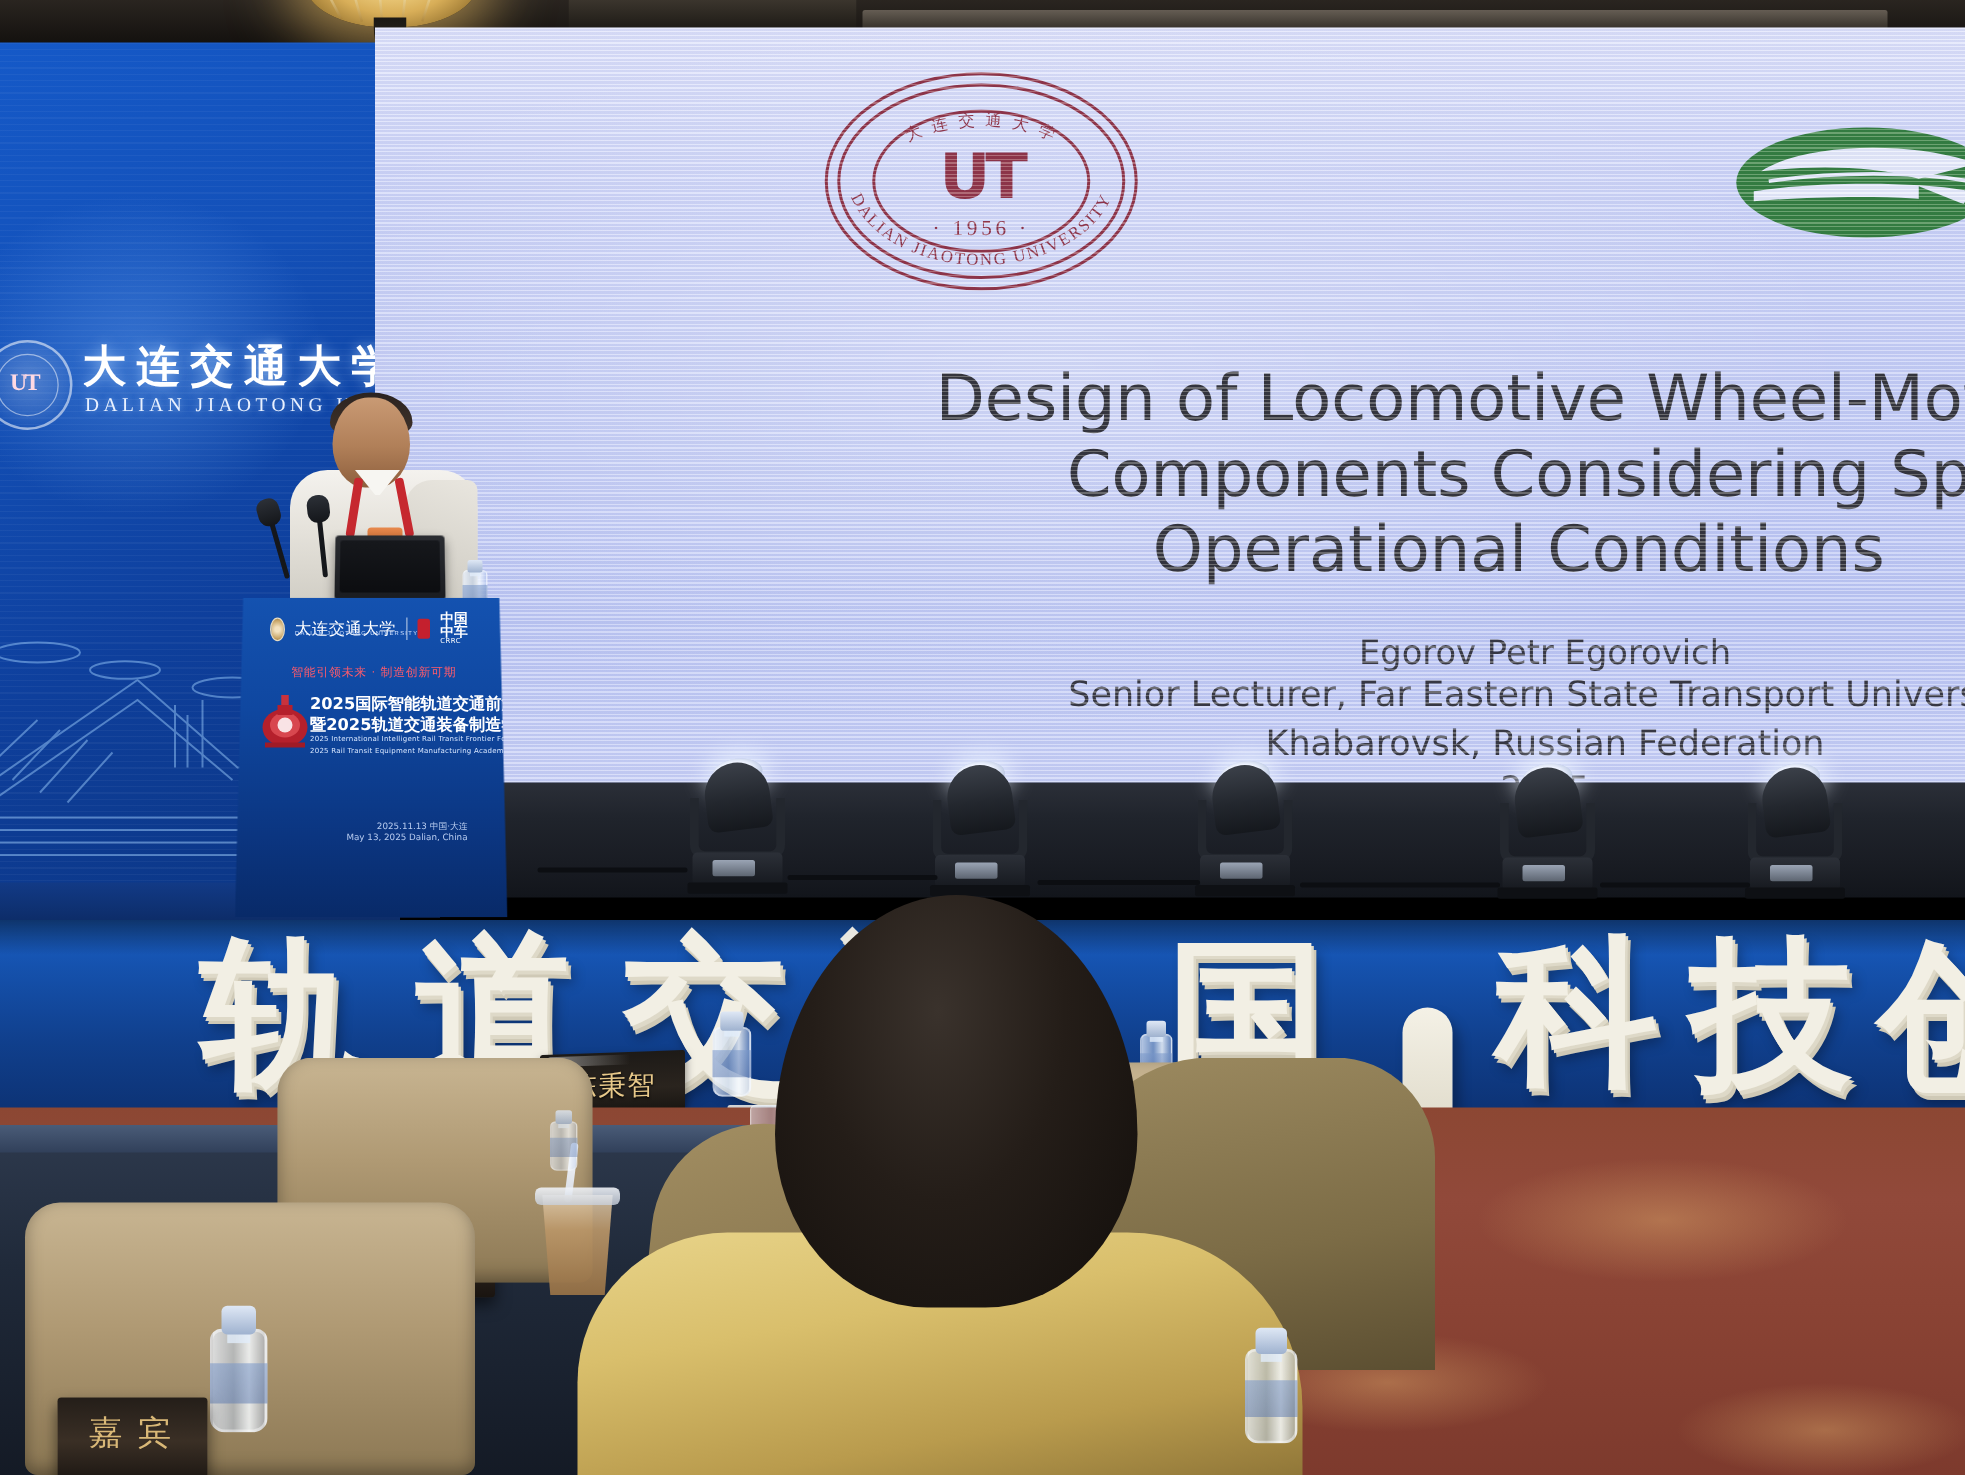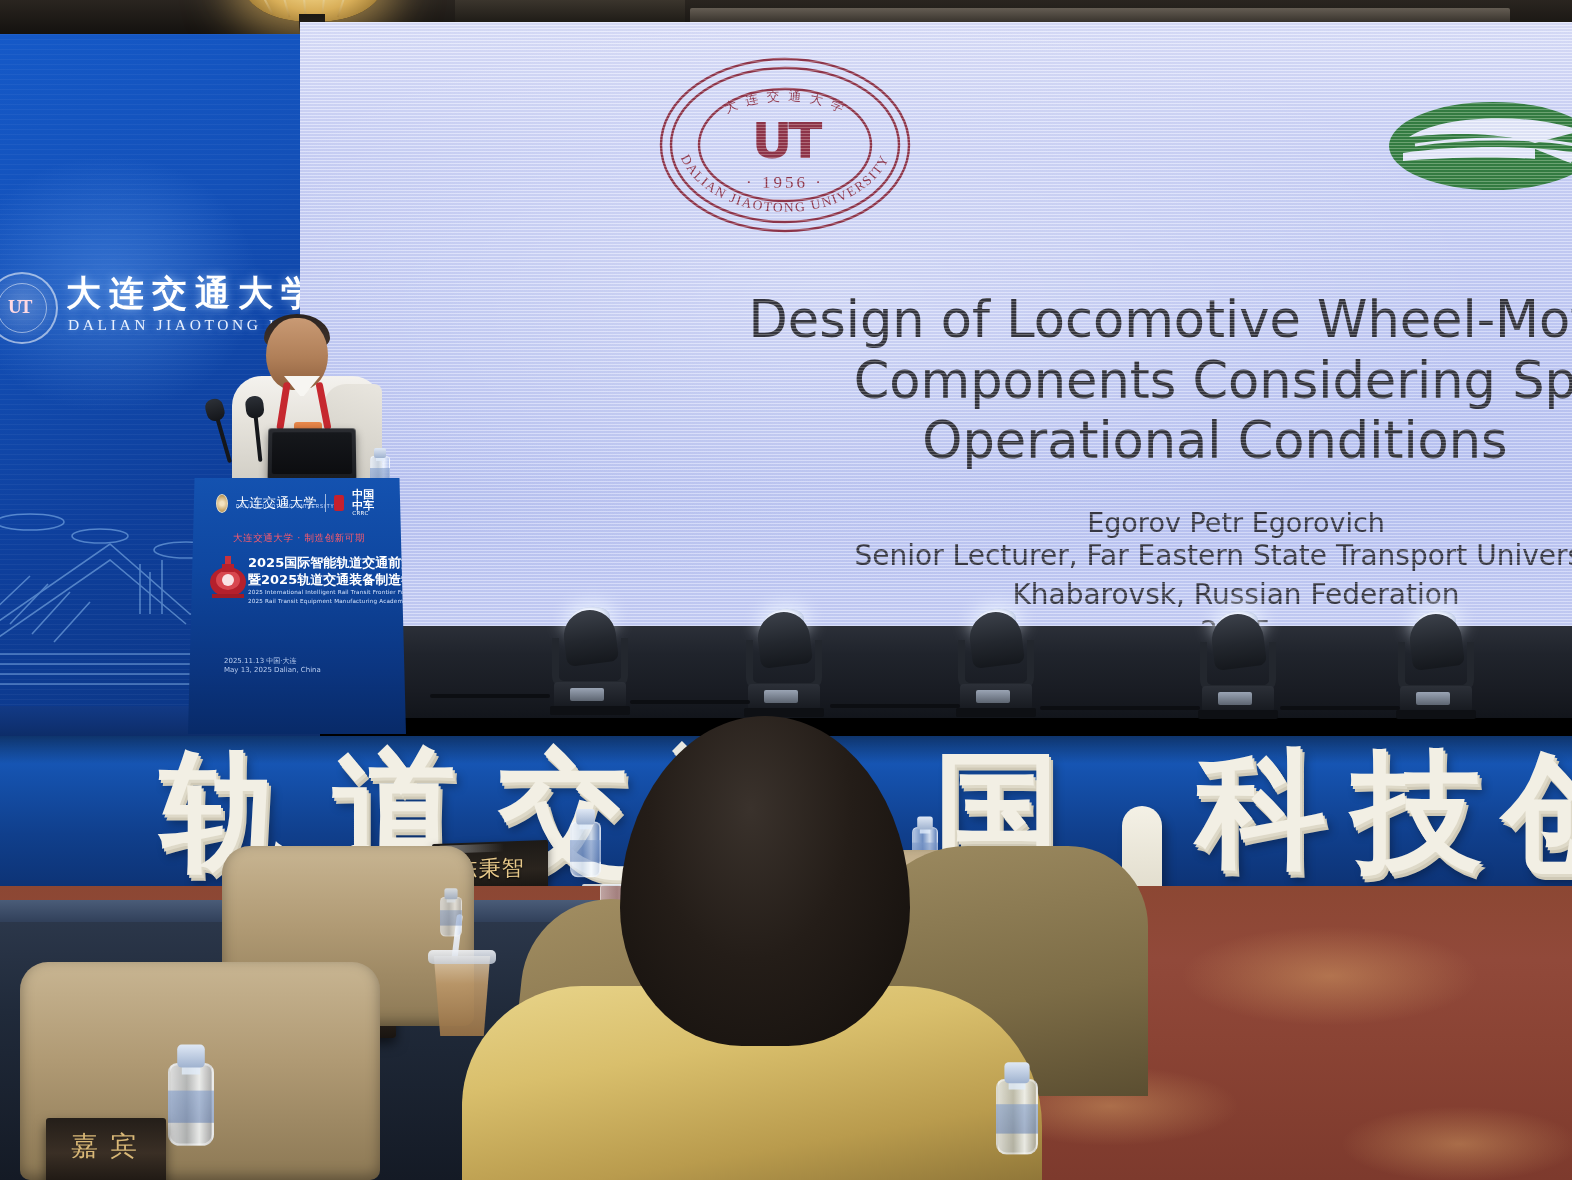--- a/index.html
+++ b/index.html
@@ -265,21 +265,21 @@
   }
   .pod-title-cn1{ top:76px; }
   .pod-title-cn2{ top:93px; }
   .pod-title-en1, .pod-title-en2{
     position:absolute; left:60px; color:#d7e6ff; font-size:5.6px; letter-spacing:.2px;
     white-space:nowrap; font-family:"DejaVu Sans", sans-serif;
   }
   .pod-title-en1{ top:111px; }
   .pod-title-en2{ top:120px; }
   .pod-date{
-    position:absolute; left:36px; top:178px; width:150px; text-align:left;
+    position:absolute; left:36px; top:178px; width:150px; text-align:right;
     color:#b9cdf0; font-size:7px; white-space:nowrap; font-family:"DejaVu Sans",sans-serif;
   }
 
   
   .speaker { position:absolute; left:232px; top:318px; width:150px; height:170px; }
   .sp-head{
     position:absolute; left:34px; top:0px; width:62px; height:72px;
     background:linear-gradient(180deg,#c99a74 0%,#b07f58 55%,#8d5f3d 100%);
     border-radius:46% 46% 42% 42% / 52% 52% 48% 48%;
   }
@@ -615,21 +615,21 @@
       <div class="pod-djtu-seal"></div>
       <div class="pod-djtu-cn">大连交通大学</div>
       <div class="pod-divider"></div>
       <div class="pod-crrc-box"></div>
       <div class="pod-crrc">
         <span>中国中车</span>
         <small>CRRC</small>
       </div>
     </div>
     <div class="pod-djtu-en">DALIAN JIAOTONG UNIVERSITY</div>
-    <div class="pod-redline">大连交通大学 · 制造创新可期</div>
+    <div class="pod-redline">智能引领未来 · 制造创新可期</div>
 
     <svg class="pod-emblem" viewBox="0 0 44 50">
       <ellipse cx="22" cy="32" rx="18" ry="15" fill="#b5202c"></ellipse>
       <ellipse cx="22" cy="30" rx="12" ry="10" fill="#d8474f"></ellipse>
       <circle cx="22" cy="30" r="6" fill="#fff" opacity=".85"></circle>
       <path d="M16 14 h12 v8 h-12 z" fill="#b5202c"></path>
       <path d="M19 6 h6 v8 h-6 z" fill="#c9323c"></path>
       <rect x="6" y="44" width="32" height="4" fill="#a01b26"></rect>
     </svg>
     <div class="pod-title-cn1">2025国际智能轨道交通前沿论坛</div>

